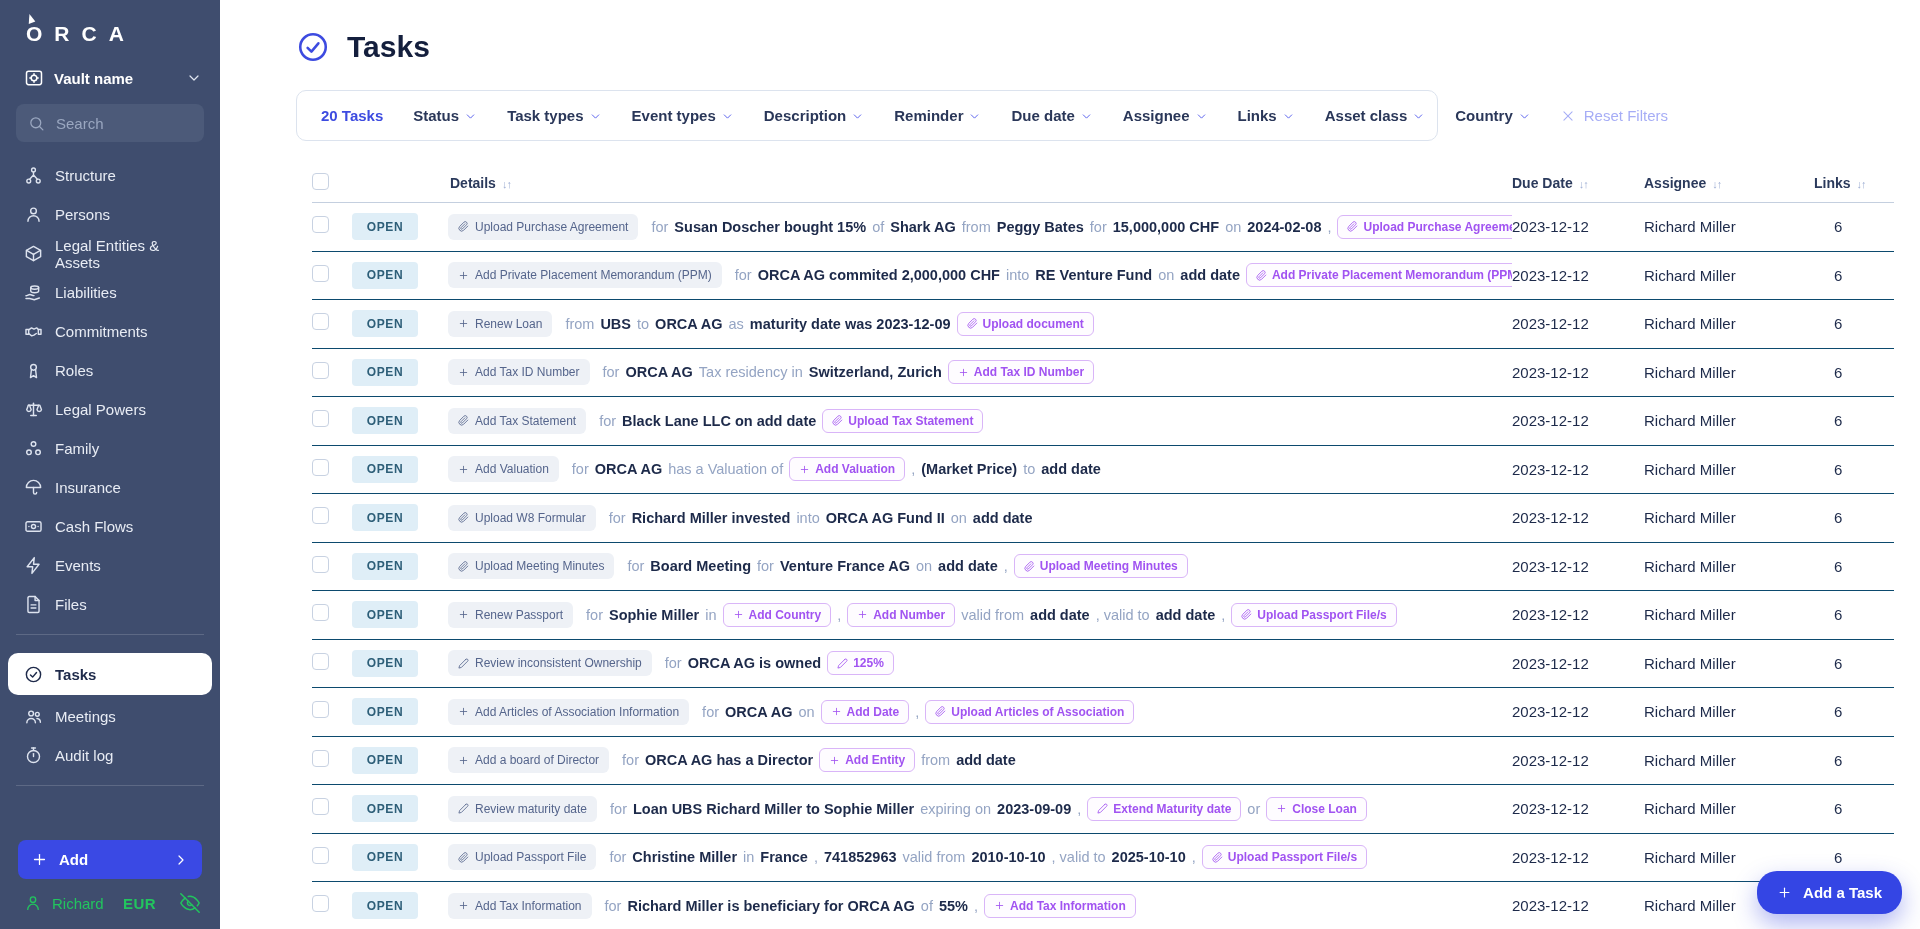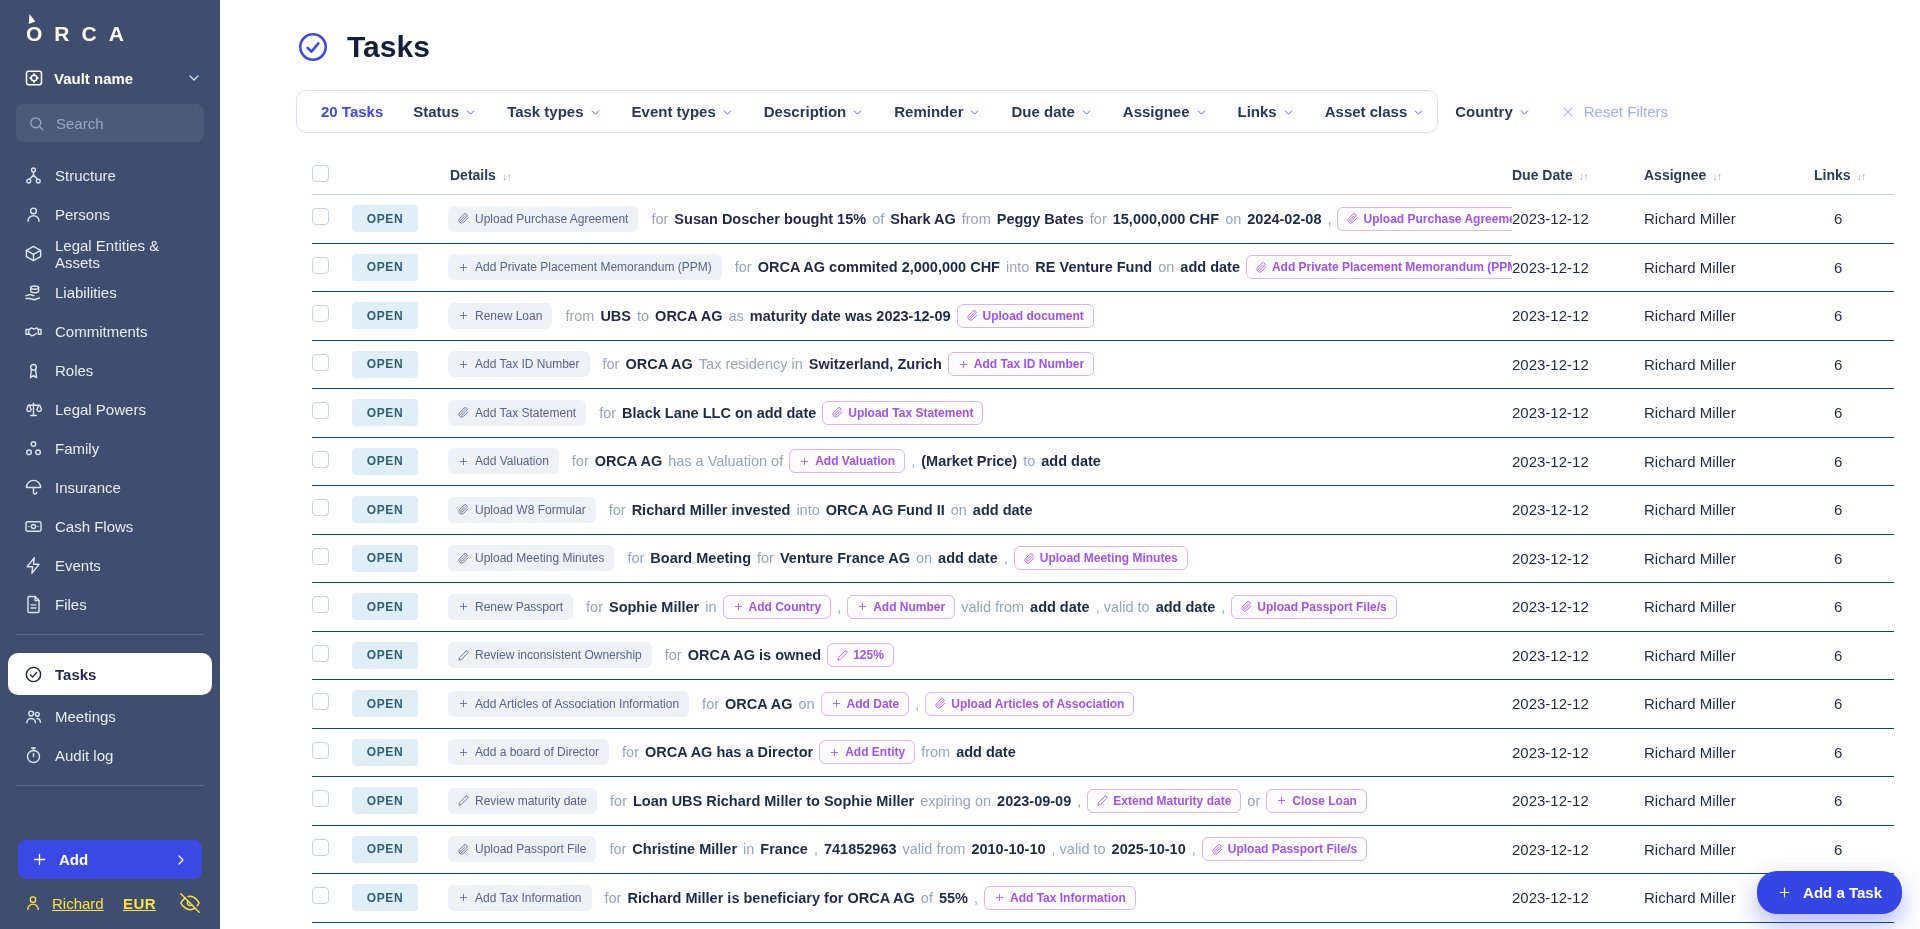--- a/index.html
+++ b/index.html
@@ -41,32 +41,32 @@
     border-radius:10px; margin:2px 8px 2px 8px; padding:0 14px 0 16px; height:42px; }
   .nav-item.active .icon { color:#1e2a4a; }
   .sep { height:1px; background:rgba(255,255,255,.16); margin:10px 16px; }
   .spacer { flex:1; }
   .add-btn { margin:10px 18px 8px 18px; background:#3a49e4; border-radius:8px;
     display:flex; align-items:center; gap:11px; padding:11px 13px; color:#fff;
     font-size:15px; font-weight:600; cursor:pointer;justify-content:center; }
   .add-btn .plus { width:17px; height:17px; }
   .add-btn .chev-r { margin-left:auto; width:16px; height:16px; }
   .side-footer { display:flex; align-items:center; gap:10px;
-    padding:6px 20px 16px 24px; font-size:15px; color:#fde047;text-decoration:underline; }
+    padding:6px 20px 16px 24px; font-size:15px; color:#22c55e; }
   .side-footer .icon { width:18px; height:18px; }
   .side-footer .cur { margin-left:auto; font-weight:600; letter-spacing:.03em; }
   .side-footer .eye { width:20px; height:20px; margin-left:14px; }
 
   
   .main { margin-left:248px; height:929px; overflow:hidden; position:relative; }
   .page-header { display:flex; align-items:center; gap:17px; padding:30px 0 0 48px; }
   .title-icon { width:34px; height:34px; color:#3d4be0; }
   .page-title { font-size:30px; font-weight:700; color:#141f3d; margin:0; }
 
-  .filterbar { margin:26px 0 0 48px; width:1142px; height:43px;
+  .filterbar { margin:26px 0 0 48px; width:1142px; height:51px;
     border:1px solid #dce3ee; border-radius:10px; display:flex; align-items:center;
     padding:0 24px; gap:30px; font-size:15px; color:#2a3759; font-weight:600; }
   .filter-count { color:#3d4be0; font-weight:600; cursor:pointer; white-space:nowrap; }
   .filter-item { display:flex; align-items:center; gap:5px; cursor:pointer; white-space:nowrap; }
   .filter-item .chev { width:13px; height:13px; color:#5a63ee; margin-top:2px; }
   .reset-filters { margin-left:auto; display:flex; align-items:center; gap:9px;
     color:#a6adf6; font-weight:500; cursor:pointer; white-space:nowrap; }
   .reset-filters .icon { width:14px; height:14px; }
 
   

